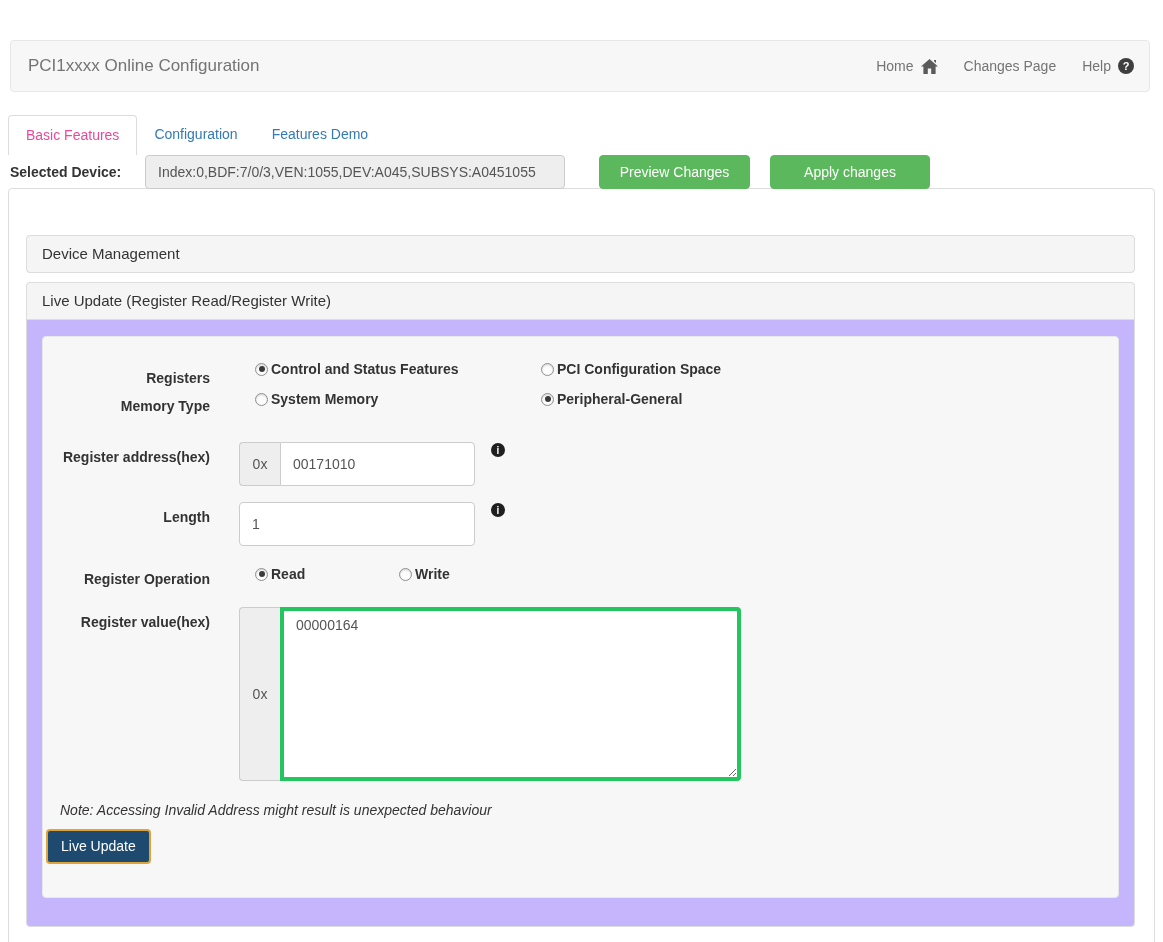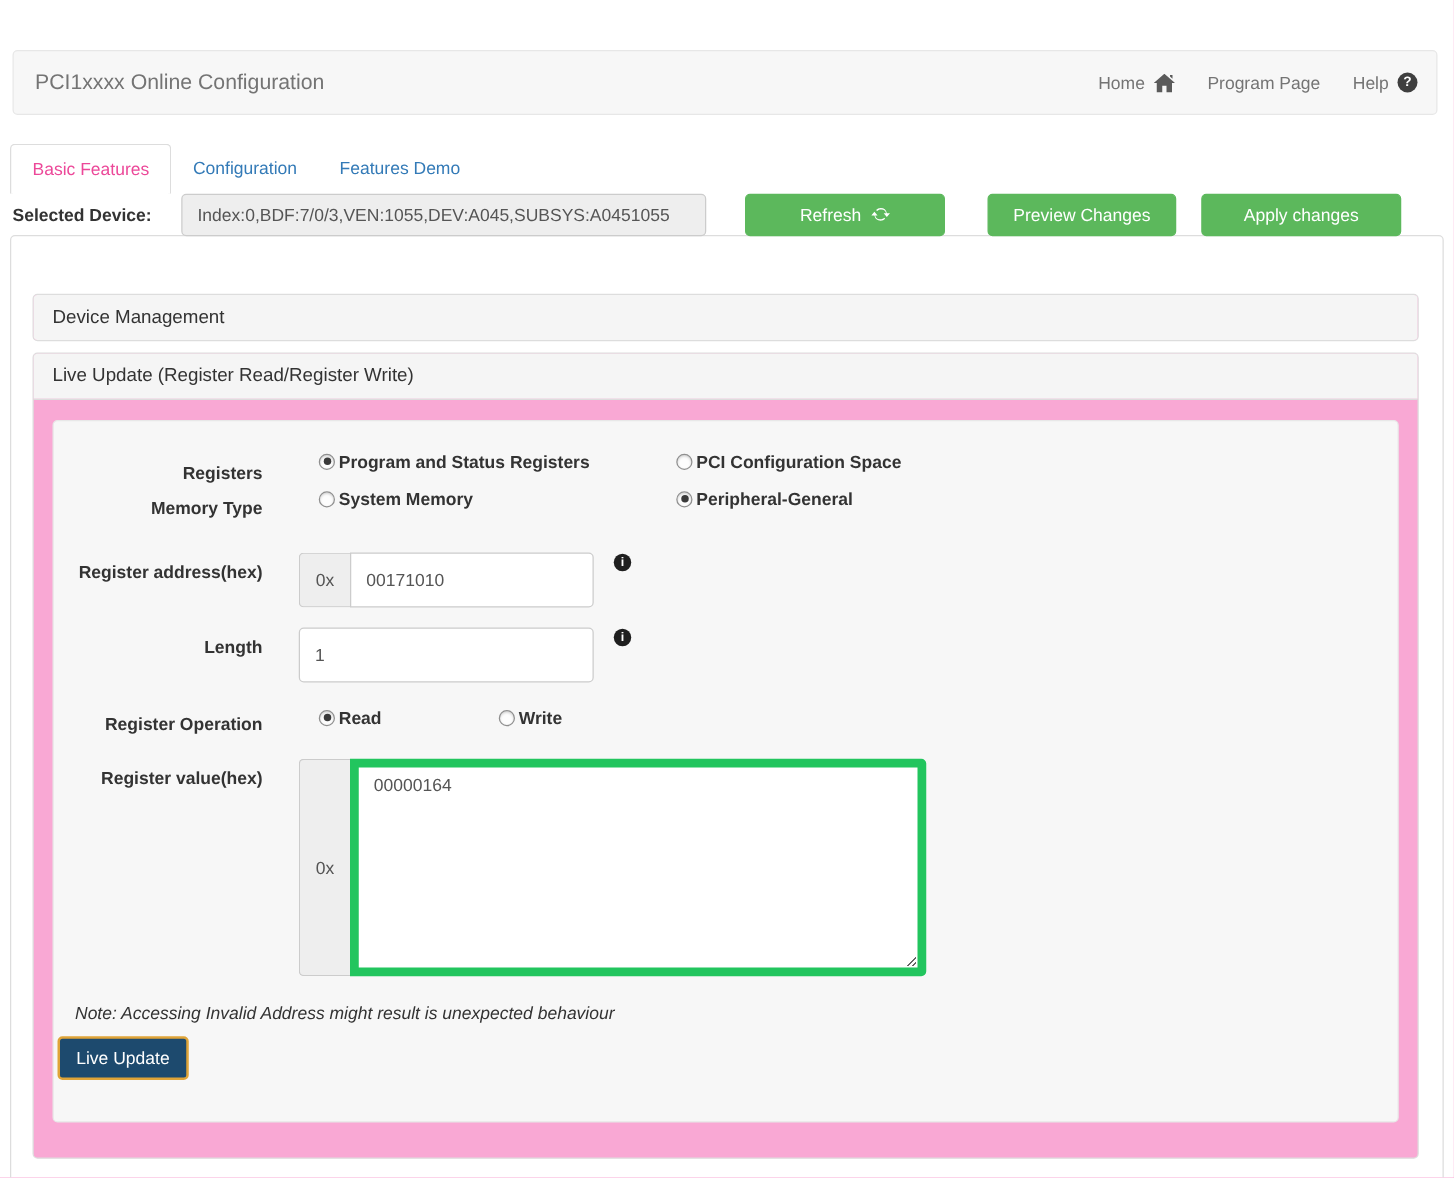--- a/index.html
+++ b/index.html
@@ -48,21 +48,21 @@
   }
   .btn-refresh { width:160px; margin-left:31px; }
   .btn-preview { width:151px; margin-left:34px; }
   .btn-apply   { width:160px; margin-left:20px; }
 
   
   .main-container {
     margin:0 8px; border:1px solid #ddd; border-radius:4px;
     padding:46px 19px 20px 17px; min-height:900px;
   }
-  .panel { border:1px solid #ddd; border-radius:4px; margin-bottom:9px; background:#f9a8d4; }
+  .panel { border:1px solid #ddd; border-radius:4px; margin-bottom:9px; background:#c4b5fd; }
   .panel-heading {
     background:#f5f5f5; padding:9px 15px; font-size:15px; color:#333;
     border-radius:3px 3px 0 0; line-height:18px; cursor:pointer;
   }
   .panel-body { padding:16px 15px 28px 15px; border-top:1px solid #ddd; }
 
   .well {
     background:#f7f7f7; border:1px solid #e8e8e8; border-radius:4px;
     padding:24px 20px 33px 17px;
   }
@@ -94,21 +94,21 @@
     border-radius:4px 0 0 4px; color:#555;
     display:flex; align-items:center; justify-content:center;
   }
   .form-control {
     height:44px; border:1px solid #ccc; border-radius:0 4px 4px 0;
     padding:6px 12px; font-size:14px; color:#555; font-family:inherit; background:#fff;
   }
   .addr-input { width:195px; }
   .len-input  { width:236px; border-radius:4px; }
   .value-textarea {
-    width:461px; height:174px; border:7px solid #22c55e; border-radius:0 4px 4px 0;
+    width:461px; height:174px; border:4px solid #22c55e; border-radius:0 4px 4px 0;
     padding:6px 12px; font-size:14px; color:#555; font-family:inherit;
     resize:both; background:#fff;
   }
   .info-circle {
     width:14px; height:14px; border-radius:50%; background:#1f1f1f; color:#fff;
     font-size:10px; font-weight:bold; display:inline-flex; align-items:center; justify-content:center;
     margin-left:16px; margin-top:1px; flex-shrink:0;
   }
 
   .mb22 { margin-bottom:22px; } .mb16 { margin-bottom:16px; }
@@ -128,47 +128,38 @@
   <div class="header-nav">
     <div class="nav-item">
       <span>Home</span>
       <span style="display:inline-flex;">
         <svg width="17" height="15" viewBox="0 0 17 15">
             <path fill="#5a5a5a" d="M8.5 0 L17 7.4 H14.6 V15 H10.2 V9.6 H6.8 V15 H2.4 V7.4 H0 Z M13 1 H15 V4 L13 2.2 Z"></path>
           </svg>
       </span>
     </div>
     <div class="nav-item">
-      <span>Program Page</span>
+      <span>Changes Page</span>
     </div>
     <div class="nav-item">
       <span>Help</span>
       <span class="q-circle">?</span>
     </div>
   </div>
 </div>
 
 <div class="tabs">
   <div class="tab active">Basic Features</div>
   <div class="tab link">Configuration</div>
   <div class="tab link">Features Demo</div>
 </div>
 
 <div class="device-row">
   <div class="device-label">Selected Device:</div>
   <input class="device-input" readonly="" value="Index:0,BDF:7/0/3,VEN:1055,DEV:A045,SUBSYS:A0451055" style="">
-  <button class="btn-green btn-refresh">
-    <span>Refresh</span>
-    <span style="display:inline-flex;">
-      <svg width="15" height="15" viewBox="0 0 16 16">
-        <path fill="#fff" d="M8 2.6a5.4 5.4 0 0 1 5.3 4.4H16l-2.7 3.2L10.6 7h2A4.1 4.1 0 0 0 8 3.9c-1.2 0-2.3.5-3 1.3l-.9-.9A5.4 5.4 0 0 1 8 2.6z"></path>
-        <path fill="#fff" d="M8 13.4a5.4 5.4 0 0 1-5.3-4.4H0l2.7-3.2L5.4 9h-2A4.1 4.1 0 0 0 8 12.1c1.2 0 2.3-.5 3-1.3l.9.9A5.4 5.4 0 0 1 8 13.4z"></path>
-      </svg>
-    </span>
-  </button>
   <button class="btn-green btn-preview">
     <span>Preview Changes</span>
   </button>
   <button class="btn-green btn-apply">
     <span>Apply changes</span>
   </button>
 </div>
 
 <div class="main-container">
 
@@ -183,21 +174,21 @@
 
         
         <div class="form-row mb22">
           <div class="label-col two-line">
             <div>Registers</div>
             <div>Memory Type</div>
           </div>
           <div class="ctrl-col radio-grid">
             <label class="radio-item">
               <input type="radio" name="memtype-a" checked="" style="">
-              <span>Program and Status Registers</span>
+              <span>Control and Status Features</span>
             </label>
             <label class="radio-item">
               <input type="radio" name="memtype-a" style="">
               <span>PCI Configuration Space</span>
             </label>
             <label class="radio-item">
               <input type="radio" name="memtype-b" style="">
               <span>System Memory</span>
             </label>
             <label class="radio-item">

